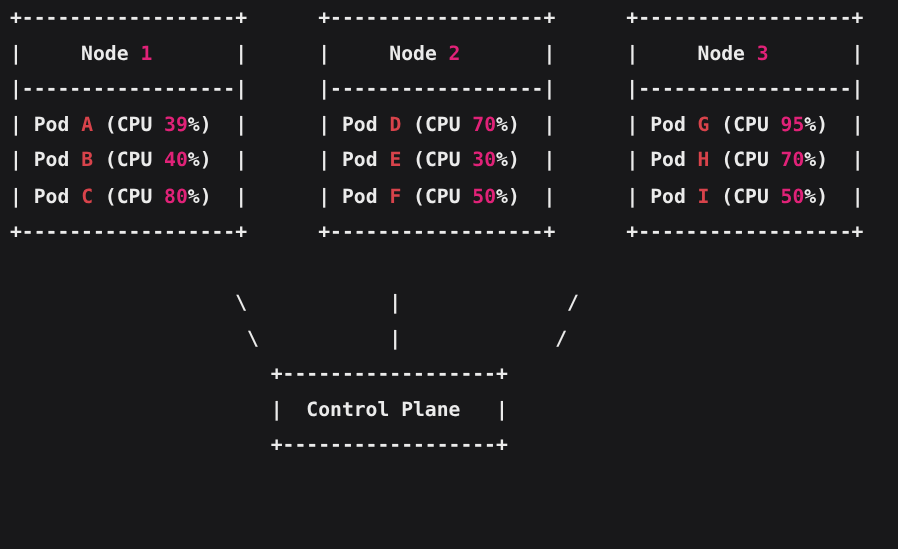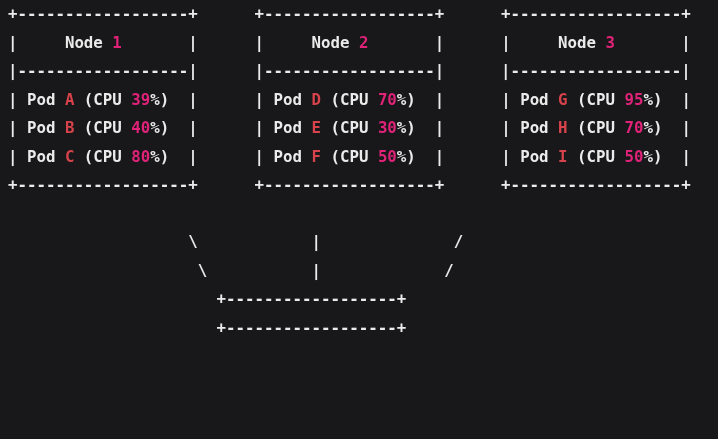--- a/index.html
+++ b/index.html
@@ -39,16 +39,17 @@
       <div class="line"><span>|     Node </span><span class="num">1</span><span>       |</span><span>      </span><span>|     Node </span><span class="num">2</span><span>       |</span><span>      </span><span>|     Node </span><span class="num">3</span><span>       |</span></div>
       <div class="line"><span>|------------------|      |------------------|      |------------------|</span></div>
       <div class="line"><span>| Pod </span><span class="red">A</span><span> (CPU </span><span class="num">39</span><span>%)  |</span><span>      </span><span>| Pod </span><span class="red">D</span><span> (CPU </span><span class="num">70</span><span>%)  |</span><span>      </span><span>| Pod </span><span class="red">G</span><span> (CPU </span><span class="num">95</span><span>%)  |</span></div>
       <div class="line"><span>| Pod </span><span class="red">B</span><span> (CPU </span><span class="num">40</span><span>%)  |</span><span>      </span><span>| Pod </span><span class="red">E</span><span> (CPU </span><span class="num">30</span><span>%)  |</span><span>      </span><span>| Pod </span><span class="red">H</span><span> (CPU </span><span class="num">70</span><span>%)  |</span></div>
       <div class="line"><span>| Pod </span><span class="red">C</span><span> (CPU </span><span class="num">80</span><span>%)  |</span><span>      </span><span>| Pod </span><span class="red">F</span><span> (CPU </span><span class="num">50</span><span>%)  |</span><span>      </span><span>| Pod </span><span class="red">I</span><span> (CPU </span><span class="num">50</span><span>%)  |</span></div>
       <div class="line"><span>+------------------+      +------------------+      +------------------+</span></div>
       <div class="line"><span></span></div>
       <div class="line"><span>                   \            |              /</span></div>
       <div class="line"><span>                    \           |             /</span></div>
       <div class="line"><span>                      +------------------+</span></div>
+      <div class="line"><span>                      |  </span><span>Control Plane</span><span>   |</span></div>
       <div class="line"><span>                      +------------------+</span></div>
       <div class="line"><span></span></div>
     </div>
 </div>
 
 </body></html>

